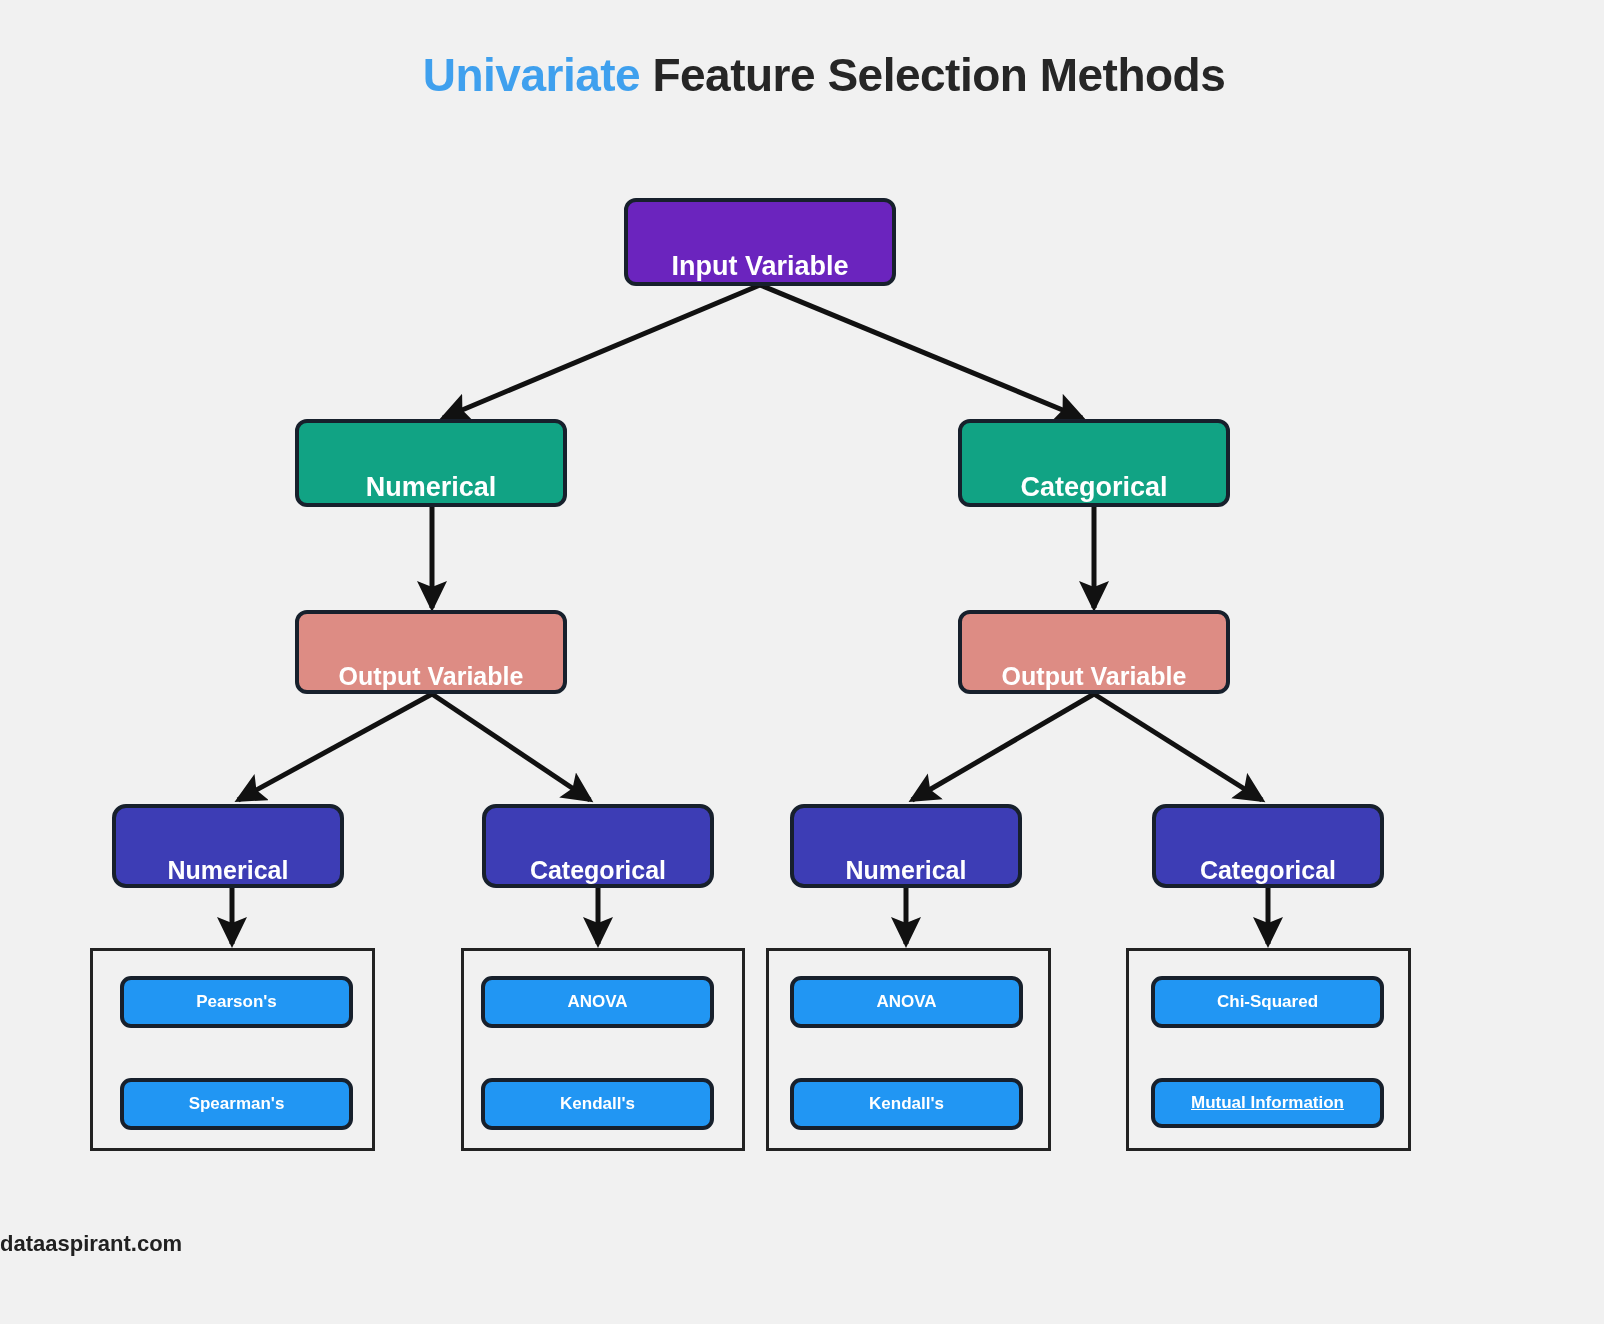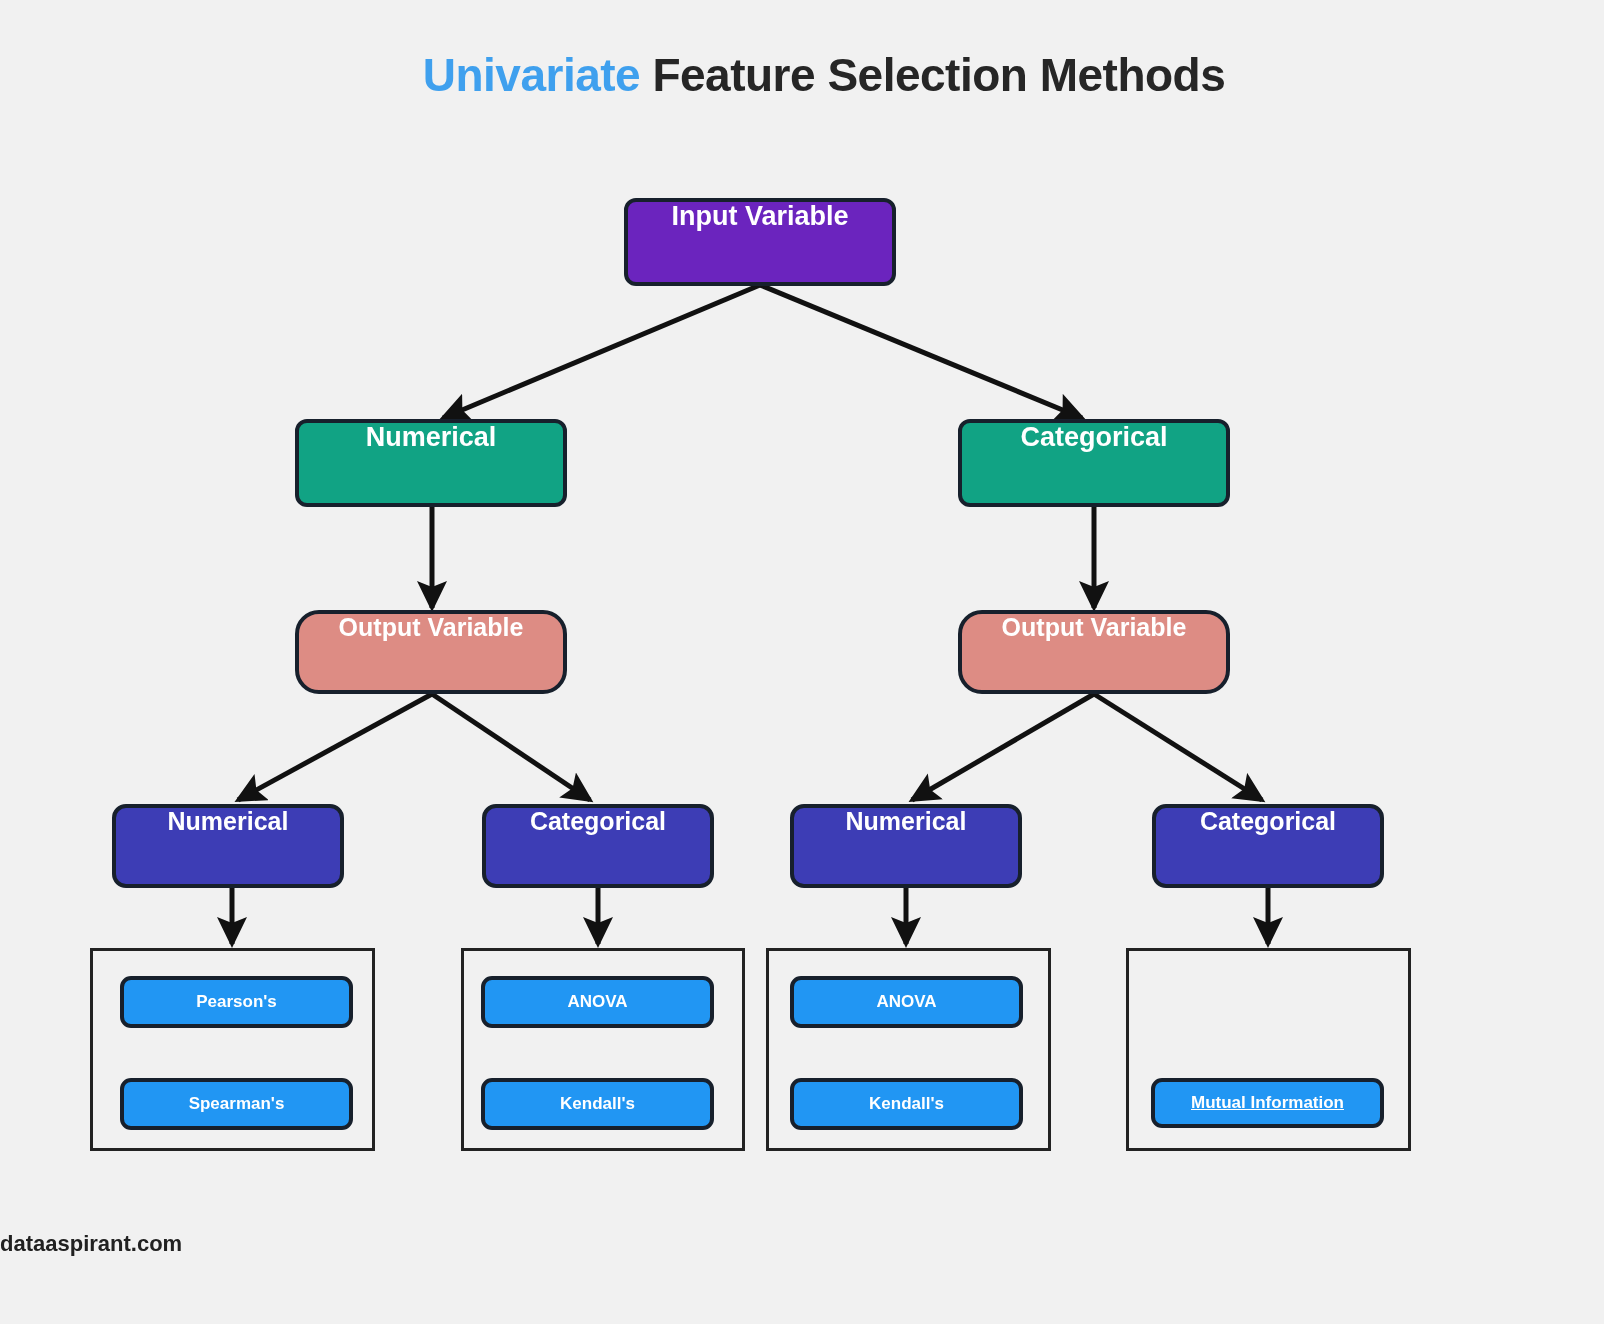--- a/index.html
+++ b/index.html
@@ -49,30 +49,30 @@
     font-size: 22px;
     font-weight: bold;
     color: #212121;
   }
   .node {
     position: absolute;
     box-sizing: border-box;
     border: 4px solid #17202c;
     border-radius: 14px;
     display: flex;
-    align-items: flex-start;
+    align-items: flex-end;
     justify-content: center;
     color: #ffffff;
     font-weight: bold;
     text-align: center;
     line-height: 1.1;
   }
   .node.lvl1 { font-size: 27px; border-radius: 12px; }
   .node.lvl2 { font-size: 27px; border-radius: 12px; }
-  .node.lvl3 { font-size: 25px; border-radius: 24px; }
+  .node.lvl3 { font-size: 25px; border-radius: 12px; }
   .node.lvl4 { font-size: 25px; border-radius: 14px; }
   .leaf {
     position: absolute;
     box-sizing: border-box;
     border: 4px solid #17202c;
     border-radius: 11px;
     display: flex;
     align-items: center;
     justify-content: center;
     color: #ffffff;
@@ -170,19 +170,22 @@
 
   <div class="group-box" style="left:766px; top:948px; width:285px; height:203px;"></div>
   <div class="leaf" style="left:790px; top:976px; width:233px; height:52px; background:#2196F3;">
     <span>ANOVA</span>
   </div>
   <div class="leaf" style="left:790px; top:1078px; width:233px; height:52px; background:#2196F3;">
     <span>Kendall's</span>
   </div>
 
   <div class="group-box" style="left:1126px; top:948px; width:285px; height:203px;"></div>
+  <div class="leaf" style="left:1151px; top:976px; width:233px; height:52px; background:#2196F3;">
+    <span>Chi-Squared</span>
+  </div>
   <div class="leaf" style="left:1151px; top:1078px; width:233px; height:50px; background:#2196F3;text-decoration:underline;">
     <span>Mutual Information</span>
   </div>
 
   <div class="footer">dataaspirant.com</div>
 
 </div>
 
 </body></html>

